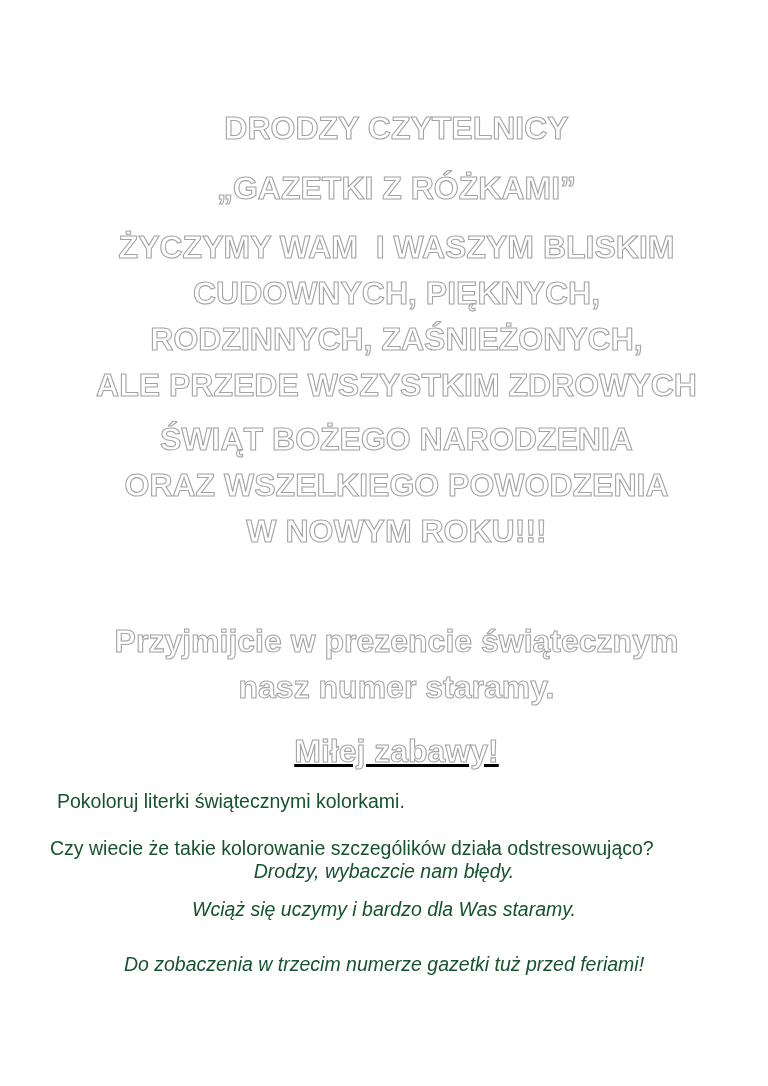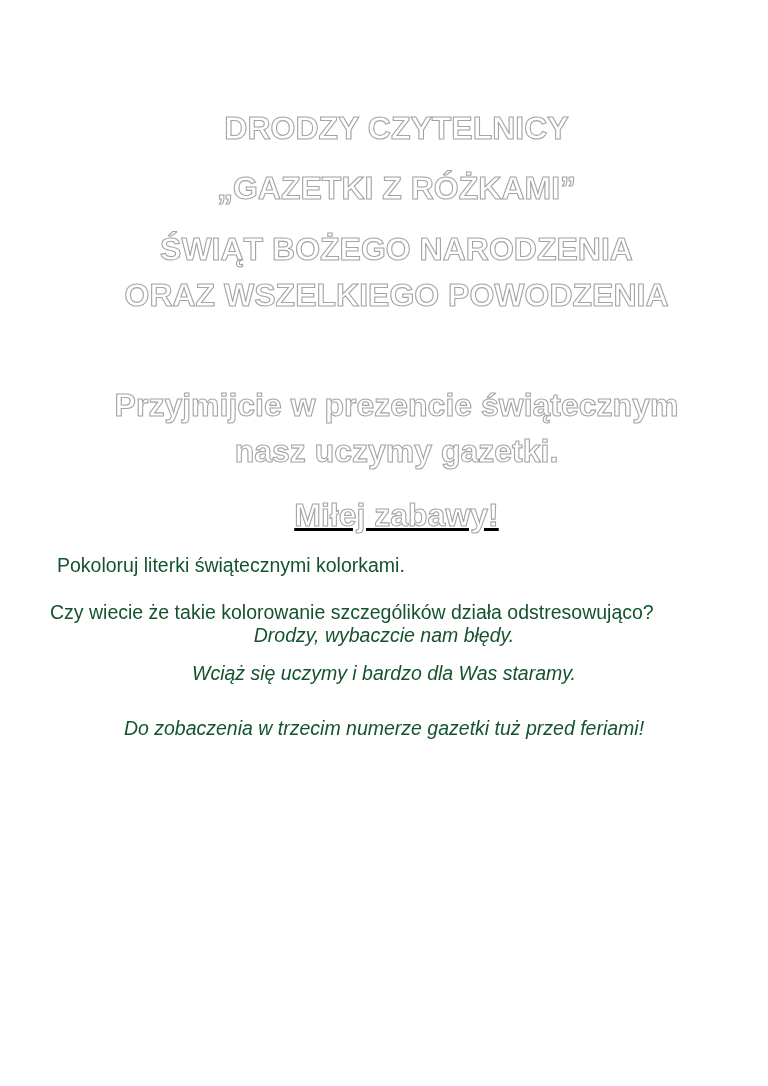--- a/index.html
+++ b/index.html
@@ -66,29 +66,36 @@
 </head>
 <body>
 
 <div class="sheet">
 
   <div class="block-title">
     <p class="outline-line">DRODZY CZYTELNICY</p>
     <p class="outline-line">„GAZETKI Z RÓŻKAMI”</p>
   </div>
 
+  <div class="block-wishes">
+    <p class="outline-line">ŻYCZYMY WAM  I WASZYM BLISKIM</p>
+    <p class="outline-line">CUDOWNYCH, PIĘKNYCH,</p>
+    <p class="outline-line">RODZINNYCH, ZAŚNIEŻONYCH,</p>
+    <p class="outline-line">ALE PRZEDE WSZYSTKIM ZDROWYCH</p>
+  </div>
 
   <div class="block-holiday">
     <p class="outline-line">ŚWIĄT BOŻEGO NARODZENIA</p>
     <p class="outline-line">ORAZ WSZELKIEGO POWODZENIA</p>
+    <p class="outline-line">W NOWYM ROKU!!!</p>
   </div>
 
   <div class="block-present">
     <p class="outline-line">Przyjmijcie w prezencie świątecznym</p>
-    <p class="outline-line">nasz uczymy gazetki.</p>
+    <p class="outline-line">nasz numer staramy.</p>
   </div>
 
   <div class="block-fun">
     <p class="outline-line">Miłej zabawy!</p>
   </div>
 
   <p class="note note-coloring">Pokoloruj literki świątecznymi kolorkami.</p>
   <p class="note note-destress">Czy wiecie że takie kolorowanie szczególików działa odstresowująco?</p>
   <p class="note note-italic note-apology">Drodzy, wybaczcie nam błędy.</p>
   <p class="note note-italic note-learning">Wciąż się uczymy i bardzo dla Was staramy.</p>

